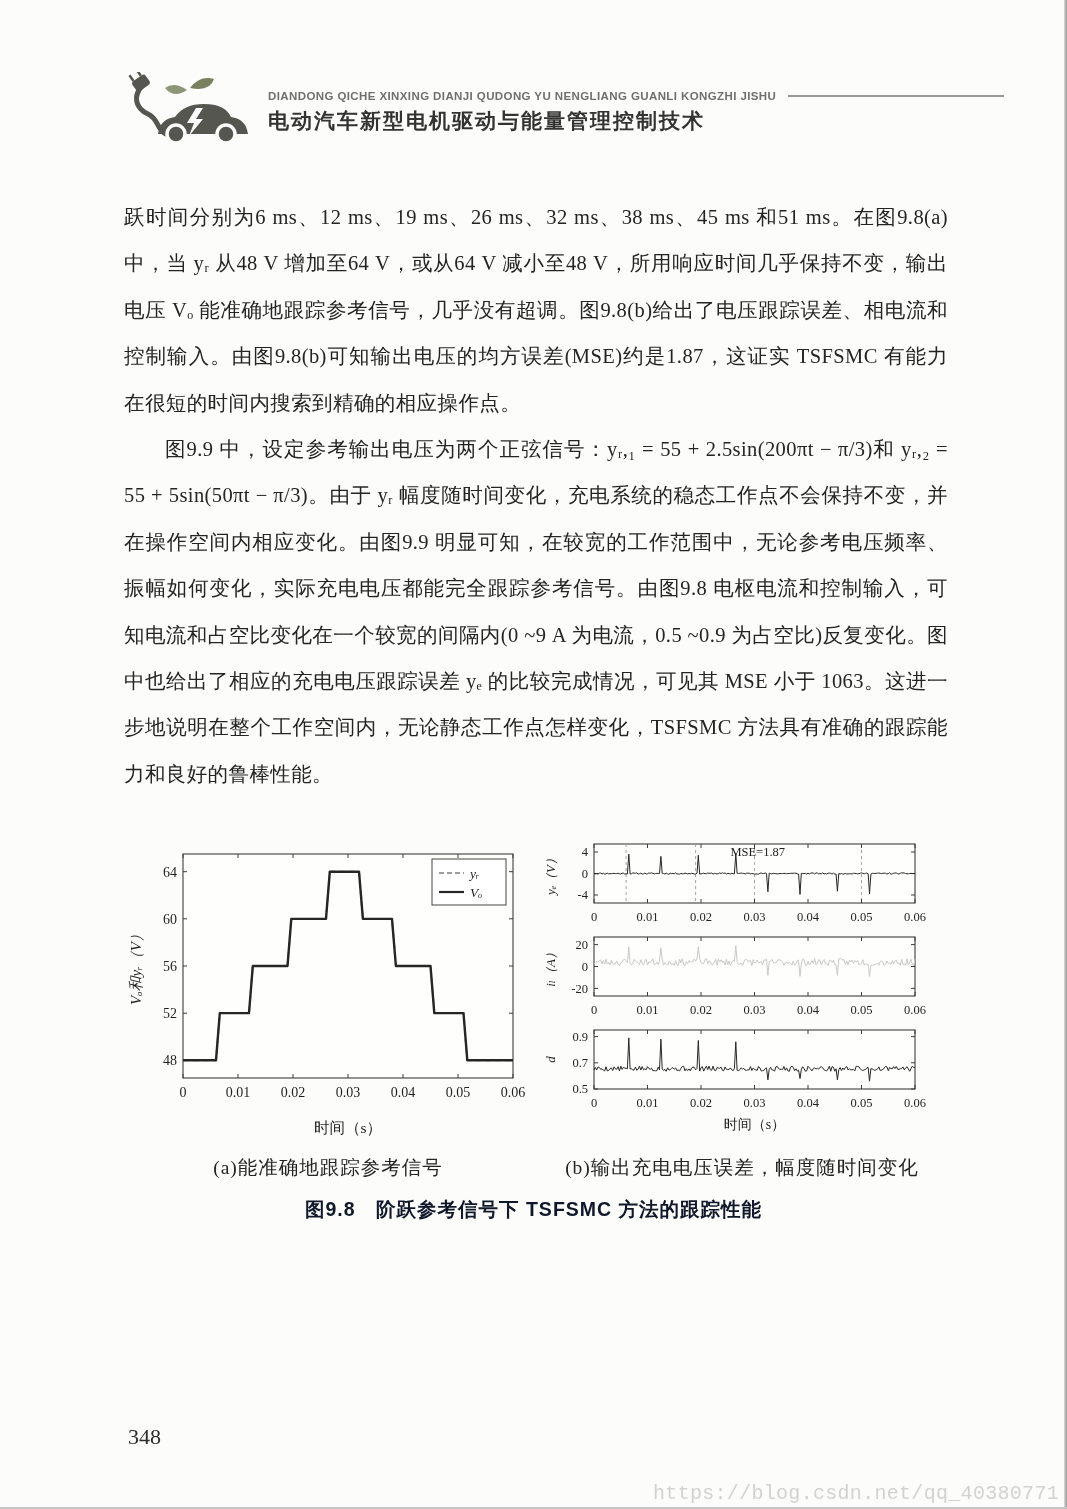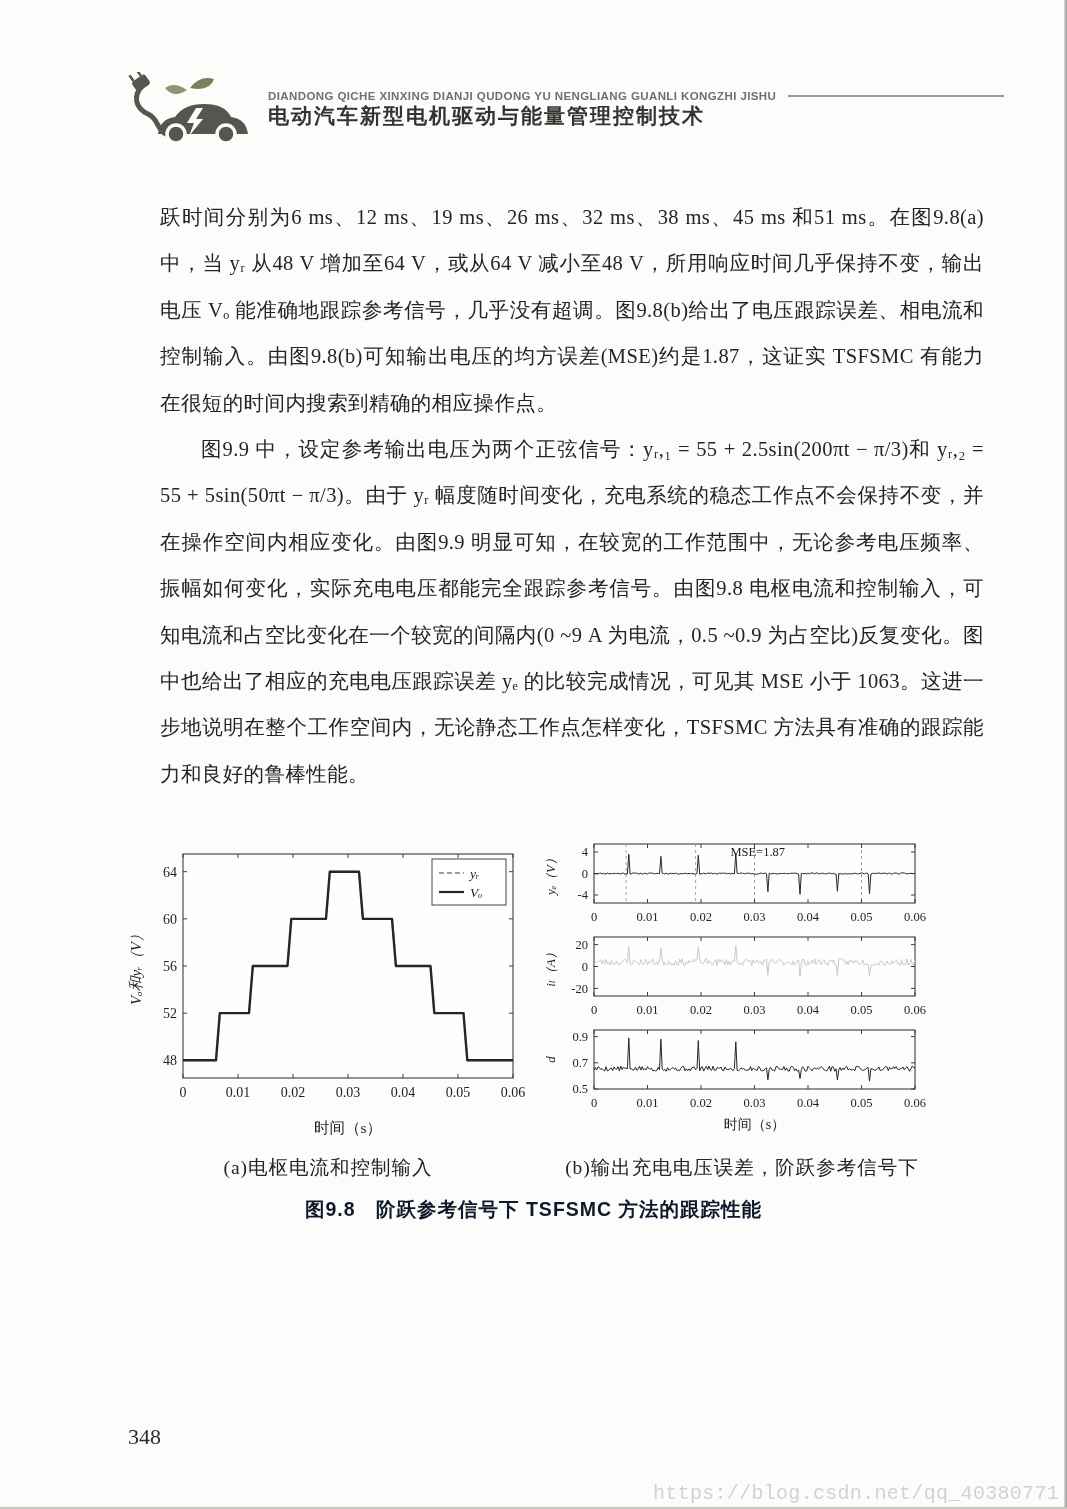--- a/index.html
+++ b/index.html
@@ -14,25 +14,25 @@
   .edge-bottom { position:absolute; left:0; bottom:0; width:100%; height:2px; background:#c6c6c3; }
 
   
   .header { position:absolute; left:0; top:0; width:100%; height:180px; }
   .logo { position:absolute; left:126px; top:72px; width:138px; height:86px; }
   .header-text { position:absolute; left:268px; top:90px; width:736px; }
   .pinyin-row { display:flex; align-items:center; width:736px; }
   .pinyin { font-family:"Liberation Sans","DejaVu Sans",sans-serif;
     font-size:11.5px; color:#6f6f6d; letter-spacing:.4px; white-space:nowrap; font-weight:600; }
   .rule { flex:1; height:1.5px; background:#9a9a98; margin-left:12px; }
-  .book-title { font-family:"Liberation Sans","DejaVu Sans",sans-serif;
+  .book-title { margin-top:5px; font-family:"Liberation Sans","DejaVu Sans",sans-serif;
     font-weight:bold; font-size:21px; color:#333331; letter-spacing:2px; }
 
   
-  .content { position:absolute; left:124px; top:194px; width:824px; height:652px; overflow:hidden;margin-left:36px; }
+  .content { position:absolute; left:124px; top:194px; width:824px; height:652px; overflow:hidden; }
   .para { font-size:20.5px; line-height:46.4px; text-align:justify; letter-spacing:.4px; color:#242424; }
   .para.indent { text-indent:2em; }
 
   
   .figure { position:absolute; left:0; top:836px; width:100%; height:410px; }
   .chart-a { position:absolute; left:128px; top:4px; width:400px; height:300px; }
   .chart-stack { position:absolute; left:542px; top:0; width:390px; }
   .chart-stack .chart { display:block; }
   .figure svg text { font-family:"Liberation Serif","DejaVu Serif",serif; }
   .sub-a { position:absolute; left:128px; top:318px; width:400px; text-align:center;
@@ -248,22 +248,22 @@
             <text x="46" y="45.175" text-anchor="end" font-size="12.5">0.7</text>
             <line x1="52" y1="14.6" x2="56" y2="14.6" stroke="#3c3c3c" stroke-width="1"></line>
             <line x1="373" y1="14.6" x2="369" y2="14.6" stroke="#3c3c3c" stroke-width="1"></line>
             <text x="46" y="18.975" text-anchor="end" font-size="12.5">0.9</text>
             <path d="M52.0 48.05 L53.3 45.46 L54.7 48.03 L56.0 44.83 L57.4 45.54 L58.7 47.41 L60.0 46.68 L61.4 48.14 L62.7 49.03 L64.0 44.74 L65.4 48.96 L66.7 48.45 L68.0 46.69 L69.4 45.92 L70.7 48.52 L72.1 44.87 L73.4 46.82 L74.7 47.27 L76.1 44.70 L77.4 48.89 L78.8 44.16 L80.1 47.43 L81.4 45.36 L82.8 46.12 L84.1 46.16 L85.4 46.81 L86.8 15.87 L88.1 46.95 L89.5 46.67 L90.8 48.15 L92.1 47.83 L93.5 45.12 L94.8 48.32 L96.1 47.16 L97.5 44.17 L98.8 48.05 L100.2 44.62 L101.5 47.82 L102.8 46.84 L104.2 47.74 L105.5 44.64 L106.8 46.50 L108.2 47.24 L109.5 46.16 L110.8 48.77 L112.2 48.46 L113.5 48.88 L114.9 48.56 L116.2 45.19 L117.5 47.79 L118.9 17.18 L120.2 46.90 L121.6 48.50 L122.9 47.43 L124.2 49.29 L125.6 45.78 L126.9 48.02 L128.2 47.70 L129.6 46.32 L130.9 45.57 L132.3 47.21 L133.6 45.93 L134.9 48.54 L136.3 48.08 L137.6 48.81 L138.9 46.33 L140.3 44.49 L141.6 44.33 L143.0 48.82 L144.3 46.75 L145.6 48.49 L147.0 46.93 L148.3 48.87 L149.6 46.01 L151.0 45.14 L152.3 45.35 L153.6 47.85 L155.0 46.33 L156.3 18.49 L157.7 48.99 L159.0 45.71 L160.3 44.61 L161.7 49.08 L163.0 46.32 L164.4 44.16 L165.7 47.58 L167.0 44.12 L168.4 47.82 L169.7 48.23 L171.0 44.17 L172.4 48.22 L173.7 48.68 L175.1 45.50 L176.4 46.08 L177.7 46.31 L179.1 45.07 L180.4 48.35 L181.7 48.80 L183.1 44.95 L184.4 47.25 L185.8 47.48 L187.1 47.46 L188.4 45.92 L189.8 47.81 L191.1 48.63 L192.4 46.45 L193.8 19.80 L195.1 48.28 L196.5 48.58 L197.8 47.68 L199.1 45.83 L200.5 47.10 L201.8 46.32 L203.1 48.10 L204.5 48.26 L205.8 47.92 L207.2 47.80 L208.5 44.56 L209.8 48.51 L211.2 46.08 L212.5 47.26 L213.8 47.88 L215.2 48.32 L216.5 44.42 L217.9 45.95 L219.2 48.86 L220.5 48.72 L221.9 48.44 L223.2 46.64 L224.5 45.88 L225.9 57.82 L227.2 47.36 L228.6 45.25 L229.9 47.89 L231.2 48.08 L232.6 49.11 L233.9 44.82 L235.2 44.36 L236.6 46.47 L237.9 47.26 L239.3 47.30 L240.6 47.50 L241.9 44.47 L243.3 48.30 L244.6 45.88 L245.9 48.87 L247.3 49.23 L248.6 45.14 L250.0 44.21 L251.3 45.46 L252.6 48.61 L254.0 46.80 L255.3 49.11 L256.6 48.11 L258.0 56.51 L259.3 47.67 L260.6 44.73 L262.0 46.57 L263.3 49.19 L264.7 48.82 L266.0 44.28 L267.3 45.84 L268.7 47.18 L270.0 48.89 L271.4 46.39 L272.7 45.91 L274.0 47.13 L275.4 46.21 L276.7 47.15 L278.0 45.36 L279.4 44.69 L280.7 45.71 L282.1 47.85 L283.4 48.53 L284.7 48.94 L286.1 46.82 L287.4 44.13 L288.7 49.26 L290.1 44.64 L291.4 45.14 L292.8 49.23 L294.1 46.77 L295.4 57.82 L296.8 47.62 L298.1 45.55 L299.4 48.48 L300.8 45.99 L302.1 47.70 L303.4 45.45 L304.8 44.54 L306.1 47.91 L307.5 46.63 L308.8 48.05 L310.1 47.71 L311.5 47.37 L312.8 48.79 L314.2 44.24 L315.5 44.54 L316.8 44.65 L318.2 46.85 L319.5 47.83 L320.8 48.45 L322.2 47.81 L323.5 47.58 L324.9 45.76 L326.2 45.58 L327.5 59.13 L328.9 46.61 L330.2 46.97 L331.5 47.58 L332.9 48.37 L334.2 47.76 L335.6 46.83 L336.9 44.91 L338.2 48.53 L339.6 48.04 L340.9 47.61 L342.2 45.99 L343.6 44.34 L344.9 44.84 L346.3 48.68 L347.6 45.41 L348.9 46.64 L350.3 46.75 L351.6 44.62 L352.9 46.47 L354.3 44.57 L355.6 47.19 L357.0 47.47 L358.3 46.70 L359.6 46.40 L361.0 44.94 L362.3 47.88 L363.6 46.00 L365.0 44.68 L366.3 46.93 L367.7 49.28 L369.0 46.49 L370.3 44.13 L371.7 45.65 L373.0 45.46 " fill="none" stroke="#262626" stroke-width="1" stroke-linejoin="round"></path>
             <text transform="translate(13 37.5) rotate(-90)" text-anchor="middle" font-size="13" font-style="italic">d</text>
             <text x="212.5" y="107" text-anchor="middle" font-size="14">时间（s）</text>
           </svg>
         </div>
     </div>
-    <div class="sub-a">(a)电枢电流和控制输入</div>
-    <div class="sub-b">(b)输出充电电压误差，阶跃参考信号下</div>
+    <div class="sub-a">(a)能准确地跟踪参考信号</div>
+    <div class="sub-b">(b)输出充电电压误差，幅度随时间变化</div>
     <figcaption class="fig-title">图9.8　阶跃参考信号下 TSFSMC 方法的跟踪性能</figcaption>
   </figure>
 
   <div class="page-number">348</div>
   <div class="watermark">https://blog.csdn.net/qq_40380771</div>
 
   <div class="edge-right"></div>
   <div class="edge-bottom"></div>
 </div>
 

